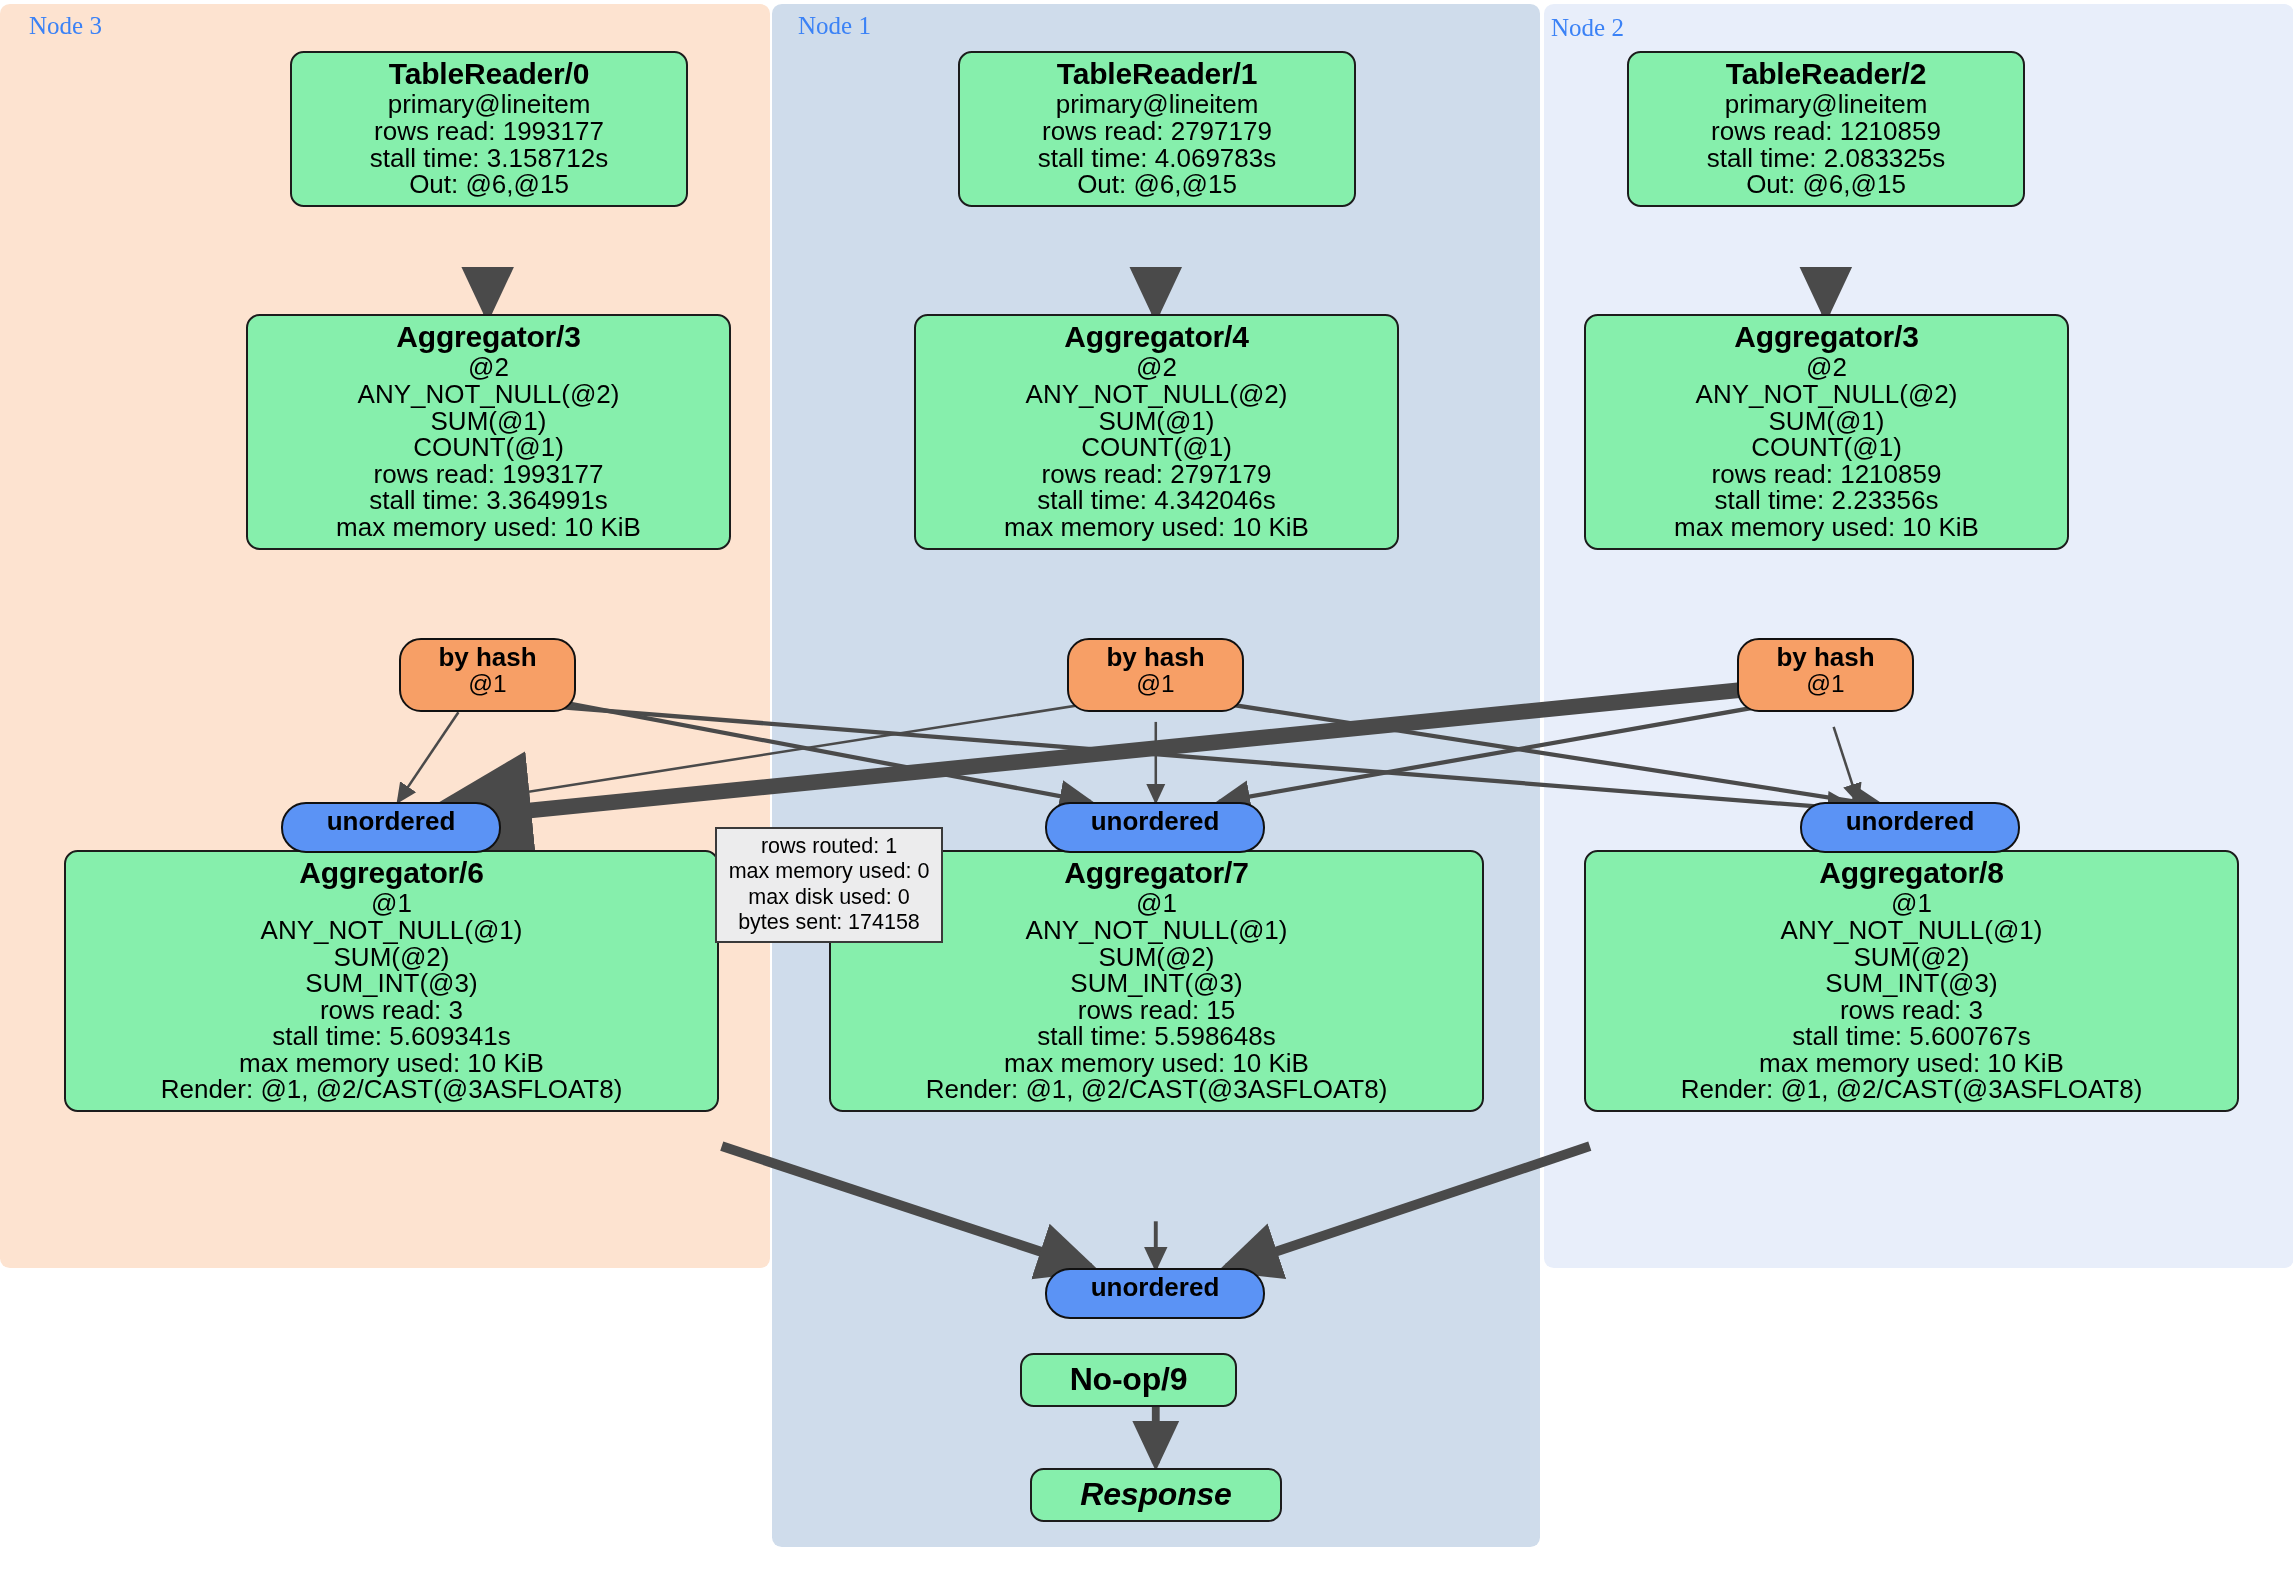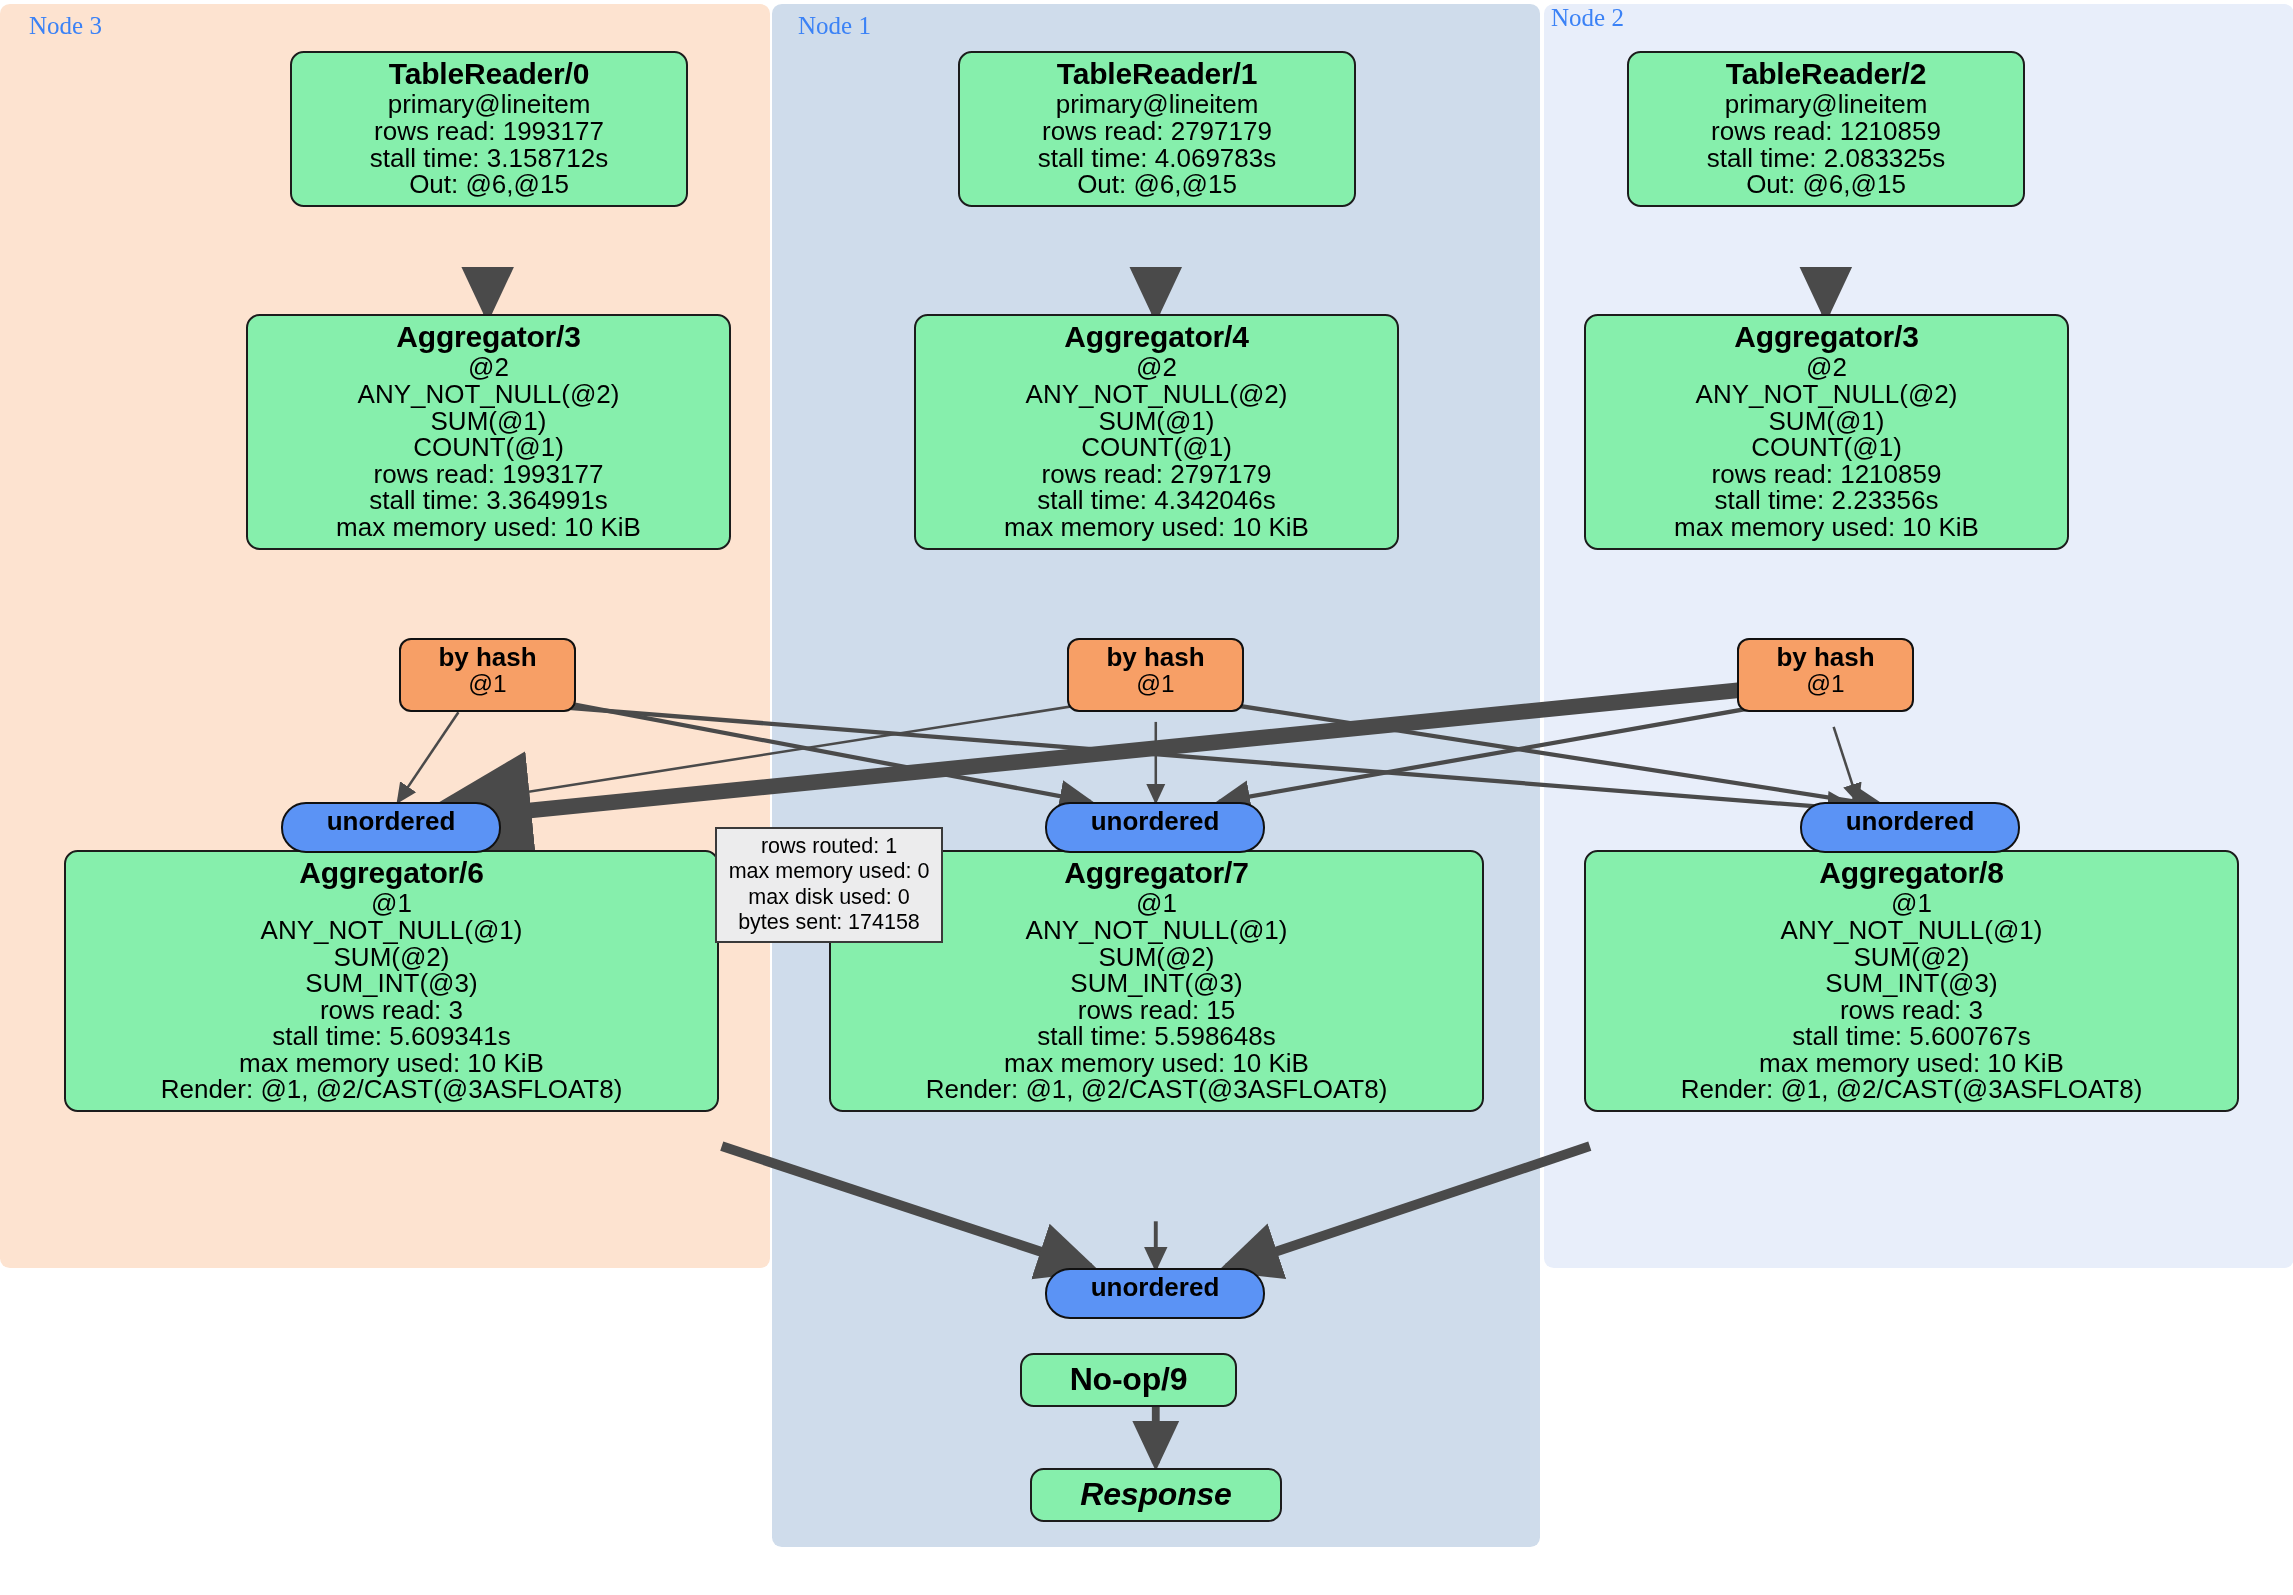--- a/index.html
+++ b/index.html
@@ -83,21 +83,21 @@
     padding-top: 3.9px;
   }
   .pill.router {
     background: #f7a濃;
     background: #f7a濃;
   }
   .pill.router {
     background: #f6a濃;
   }
   .pill.router { background: #f7a濃; }
-  .pill.router { background: #f79f66; border-radius: 12px; }
+  .pill.router { background: #f79f66; border-radius: 22px; }
   .pill.sync   { background: #5b93f5; border-radius: 25px; }
   .pill .pl1 {
     display: block;
     font-weight: bold;
     font-size: 26px;
   }
   .pill .pl2 {
     display: block;
     font-size: 24.4px;
   }
@@ -132,21 +132,21 @@
 
 <div id="canvas">
 
   <div class="panel" style="left:0px; top:3.9px; width:770px; height:1264px; background:#fde3d0;"></div>
   <div class="panel-label" style="left:29px; top:11.7px;">Node 3</div>
 
   <div class="panel" style="left:772px; top:3.9px; width:768px; height:1543px; background:#cfdceb;"></div>
   <div class="panel-label" style="left:798px; top:11.7px;">Node 1</div>
 
   <div class="panel" style="left:1544px; top:3.9px; width:750px; height:1264px; background:#e8eefa;"></div>
-  <div class="panel-label" style="left:1551px; top:4px;">Node 2</div>
+  <div class="panel-label" style="left:1551px; top:14px;">Node 2</div>
 
   <svg id="edges" viewBox="0 0 2352 1636">
     <defs>
       <marker id="ah" markerWidth="9" markerHeight="9" refX="7.2" refY="4.5" orient="auto" markerUnits="strokeWidth">
         <path d="M0,0.7 L8.2,4.5 L0,8.3 z" fill="#4a4a4a"></path>
       </marker>
       <marker id="ahb" markerWidth="7" markerHeight="7" refX="5.4" refY="3.5" orient="auto" markerUnits="strokeWidth">
         <path d="M0,0.5 L6.4,3.5 L0,6.5 z" fill="#4a4a4a"></path>
       </marker>
     </defs>

